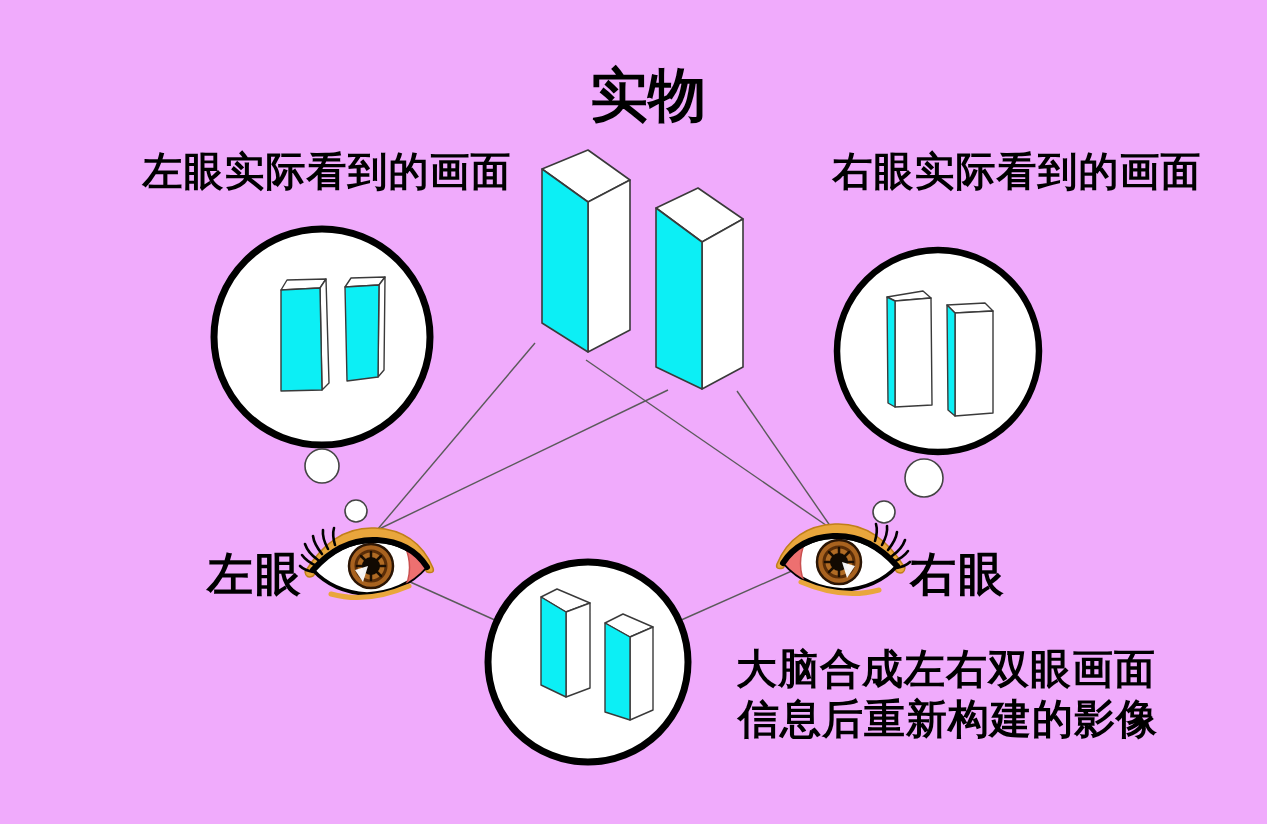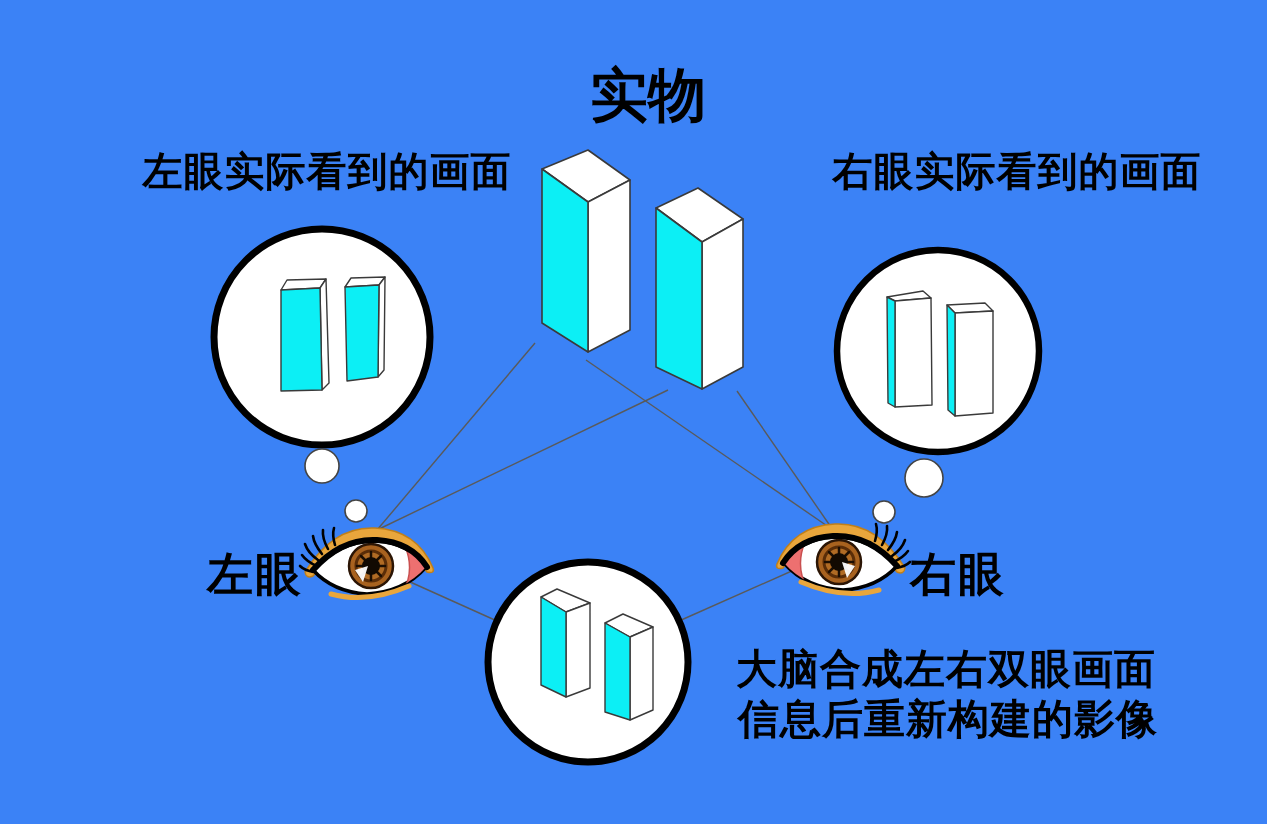--- a/index.html
+++ b/index.html
@@ -1,19 +1,19 @@
 <!DOCTYPE html>
 <html><head>
 <meta charset="utf-8">
 <style>
   html,body{margin:0;padding:0;background:#ffffff;}
   .stage{
     position:relative;
     width:1267px;height:824px;
-    background:#3b82f6;
+    background:#f0abfc;
     overflow:hidden;
     font-family:"DejaVu Sans", sans-serif;
   }
   svg text{
     font-family:"DejaVu Sans", sans-serif;
     font-weight:700;
     fill:#000000;
   }
   .title-text{font-size:58px;}
   .caption-text{font-size:40px;letter-spacing:1px;}

